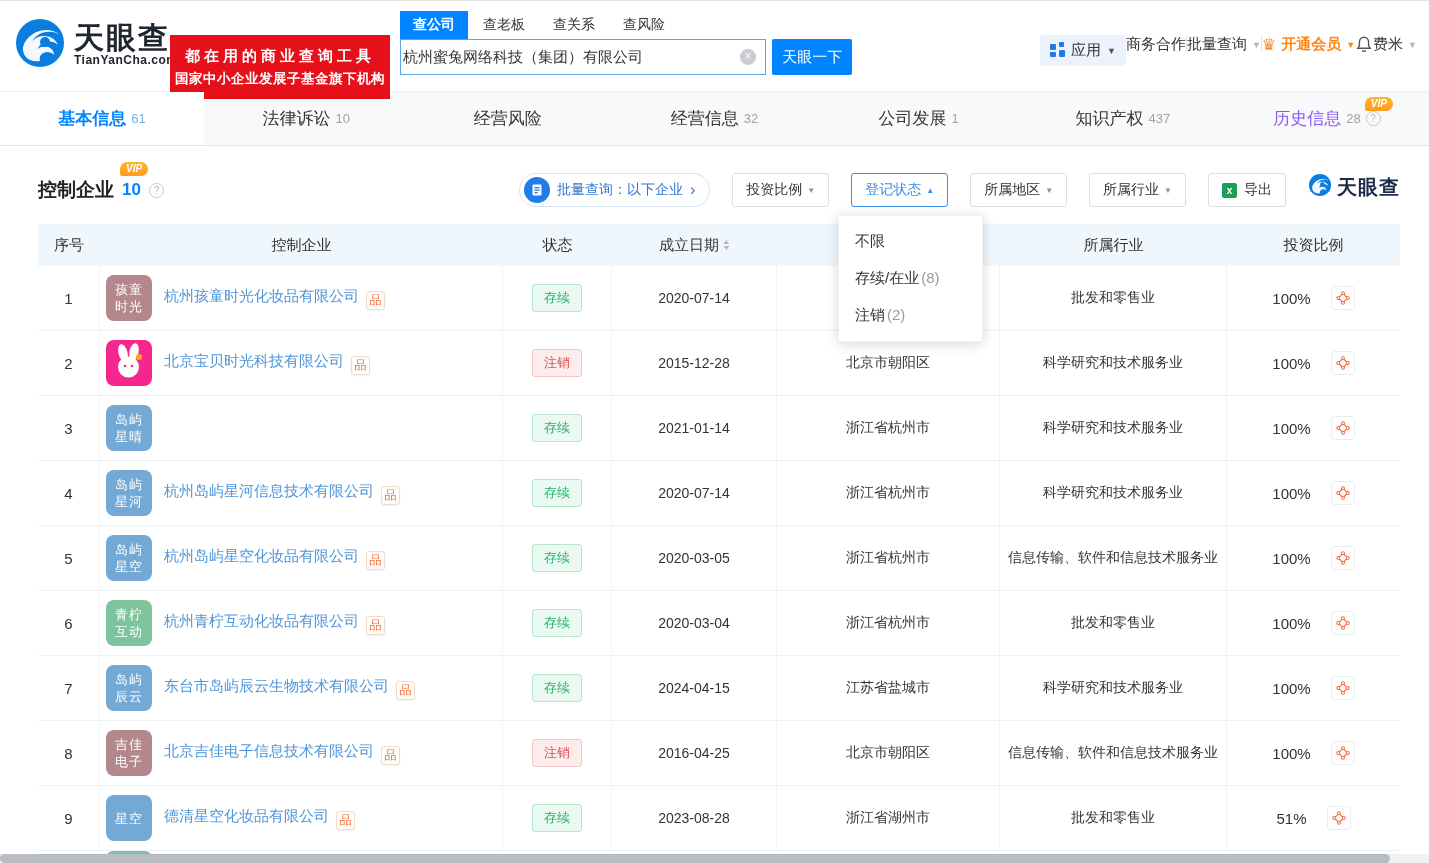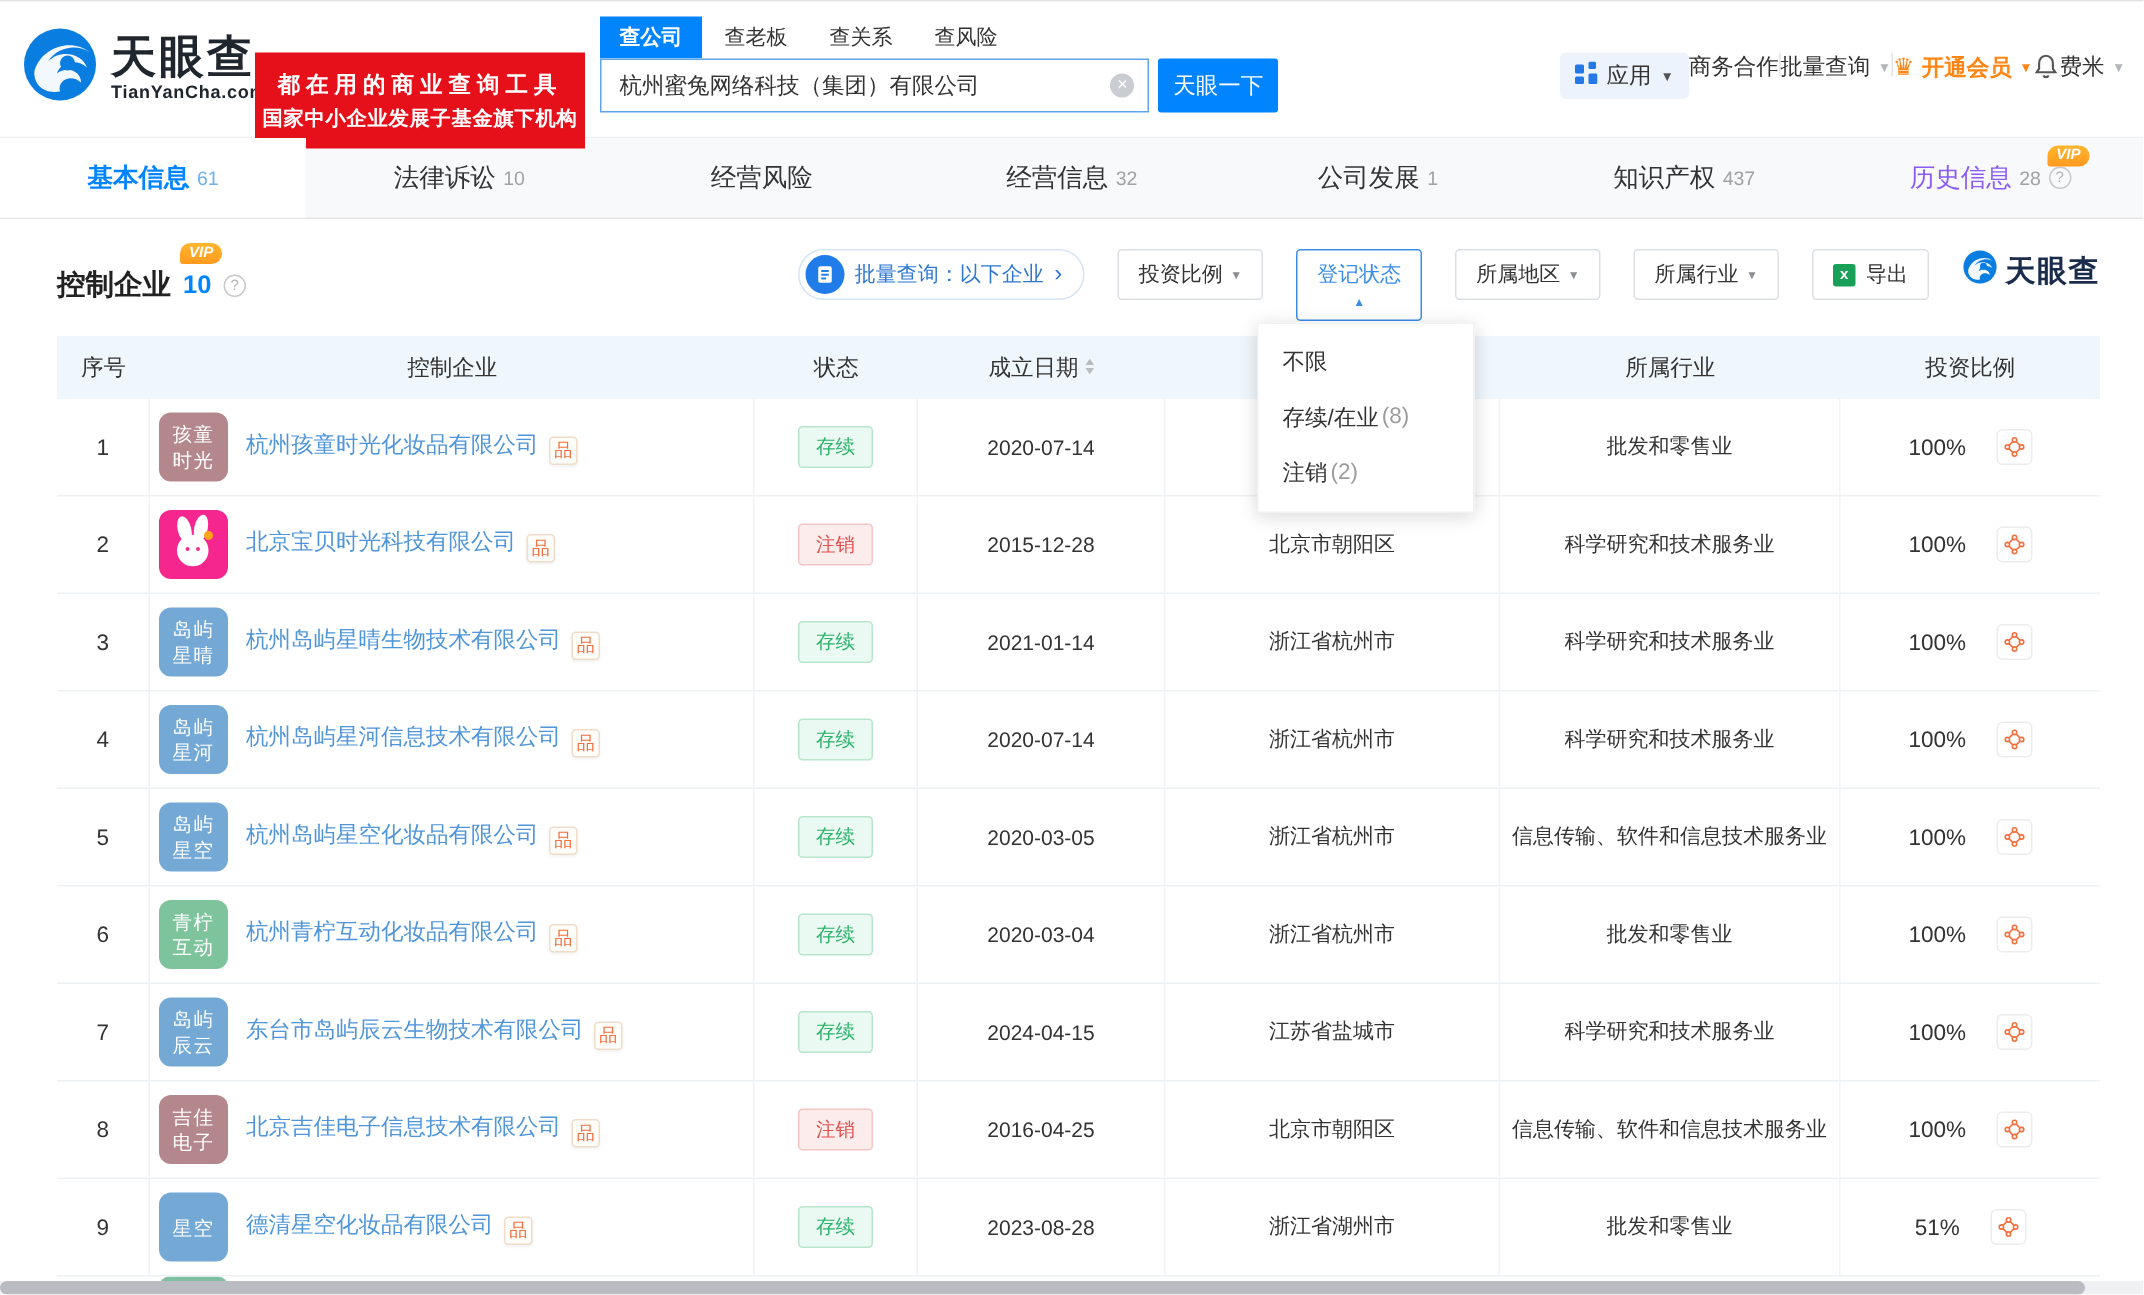--- a/index.html
+++ b/index.html
@@ -16,21 +16,21 @@
     color:#fff; font-weight:bold; display:flex; flex-direction:column; justify-content:center; text-align:center;margin-top:21px; }
   .banner-line1 { font-size:15px; letter-spacing:4px; }
   .banner-line2 { font-size:13.5px; letter-spacing:.5px; margin-top:4px; }
 
   .search-block { position:absolute; left:400px; top:10px; width:452px; }
   .search-tabs { display:flex; align-items:flex-end; gap:2px; height:28px; }
   .search-tab { font-size:14px; padding:5px 13px; color:#333; cursor:pointer; }
   .search-tab.active { background:#0084ff; color:#fff; font-weight:bold; }
   .search-row { display:flex; margin-top:0; }
   .input-wrap { position:relative; width:368px; }
-  .input-wrap input { width:100%; height:36px; border:1px solid #5fa6e8; padding:0 34px 0 12px;
+  .input-wrap input { width:100%; height:36px; border:1px solid #5fa6e8; padding:0 34px 0 2px;
     font-size:15px; color:#333; outline:none; font-family:inherit; }
   .clear-btn { position:absolute; right:10px; top:10px; width:16px; height:16px; border-radius:50%;
     background:#c9ccd1; color:#fff; font-size:12px; line-height:15px; text-align:center; cursor:pointer; }
   .search-btn { width:80px; height:36px; margin-left:6px; background:#0084ff; color:#fff; border:none;
     font-size:15px; cursor:pointer; font-family:inherit; border-radius:2px; }
 
   .top-menu { position:absolute; right:12px; top:34px; display:flex; align-items:flex-start; gap:0; font-size:15px; }
   .apps-btn { display:flex; align-items:center; gap:6px; background:#ecf3fc; border-radius:4px; padding:6px 10px; cursor:pointer; }
   .caret { font-size:9px; color:#555; }
   .caret.light { color:#b3b6ba; }
@@ -63,21 +63,21 @@
   .section-count { font-size:17px; font-weight:bold; color:#0084ff; }
   .section-title-wrap .vip-badge { position:absolute; left:82px; top:-15px; }
   .toolbar { display:flex; align-items:flex-start; gap:22px; }
   .batch-btn { display:flex; align-items:center; gap:7px; border:1px solid #d5e3f2; border-radius:18px;
     padding:3px 14px 3px 4px; color:#2d77d2; font-size:14px; background:#fff; cursor:pointer; }
   .batch-circle { width:26px; height:26px; border-radius:50%; background:#1f7ce8; display:flex; align-items:center; justify-content:center; }
   .chev { font-size:16px; color:#2d77d2; line-height:14px; }
   .filter-btn { display:flex; align-items:center; gap:5px; border:1px solid #dcdfe3; border-radius:3px;
     background:#fff; padding:7px 13px; font-size:14px; color:#333; cursor:pointer; }
   .filter-btn .caret { color:#8a8d91; font-size:8px; }
-  .filter-btn.active { border-color:#3a8ee6; color:#3a8ee6;flex-direction:column; }
+  .filter-btn.active { border-color:#3a8ee6; color:#3a8ee6; }
   .filter-btn.active .caret { color:#3a8ee6; }
   .export-btn { display:flex; align-items:center; gap:7px; border:1px solid #dcdfe3; border-radius:3px;
     background:#fff; padding:7px 13px; font-size:14px; color:#333; cursor:pointer; }
   .excel-ic { width:15px; height:15px; background:#18a058; color:#fff; border-radius:2px;
     font-size:10px; font-weight:bold; line-height:15px; text-align:center; }
   .watermark { display:flex; align-items:center; gap:5px; }
   .watermark-text { font-size:20px; font-weight:bold; color:#1b2b4b; letter-spacing:1px; }
 
   
   .ctable { margin-top:16px; width:1362px; font-size:14px; }
@@ -388,23 +388,20 @@
   <div class="trow">
     <div class="td">
             <span class="row-no">3</span>
           </div>
     <div class="td c-company">
       <span class="logo" style="background: rgb(116, 169, 213);">
         <span class="logo-text">岛屿</span>
         <span class="logo-text">星晴</span>
 
       </span>
-      <span>
-        <a class="cname">杭州岛屿星晴生物技术有限公司</a><span class="equity-box">品</span>
-      </span>
     </div>
     <div class="td">
             <span class="badge green">存续</span>
           </div>
     <div class="td c-date">2021-01-14</div>
     <div class="td c-region">浙江省杭州市</div>
     <div class="td c-industry">科学研究和技术服务业</div>
     <div class="td">
       <span class="ratio-wrap">
         <span class="ratio-val">100%</span>

